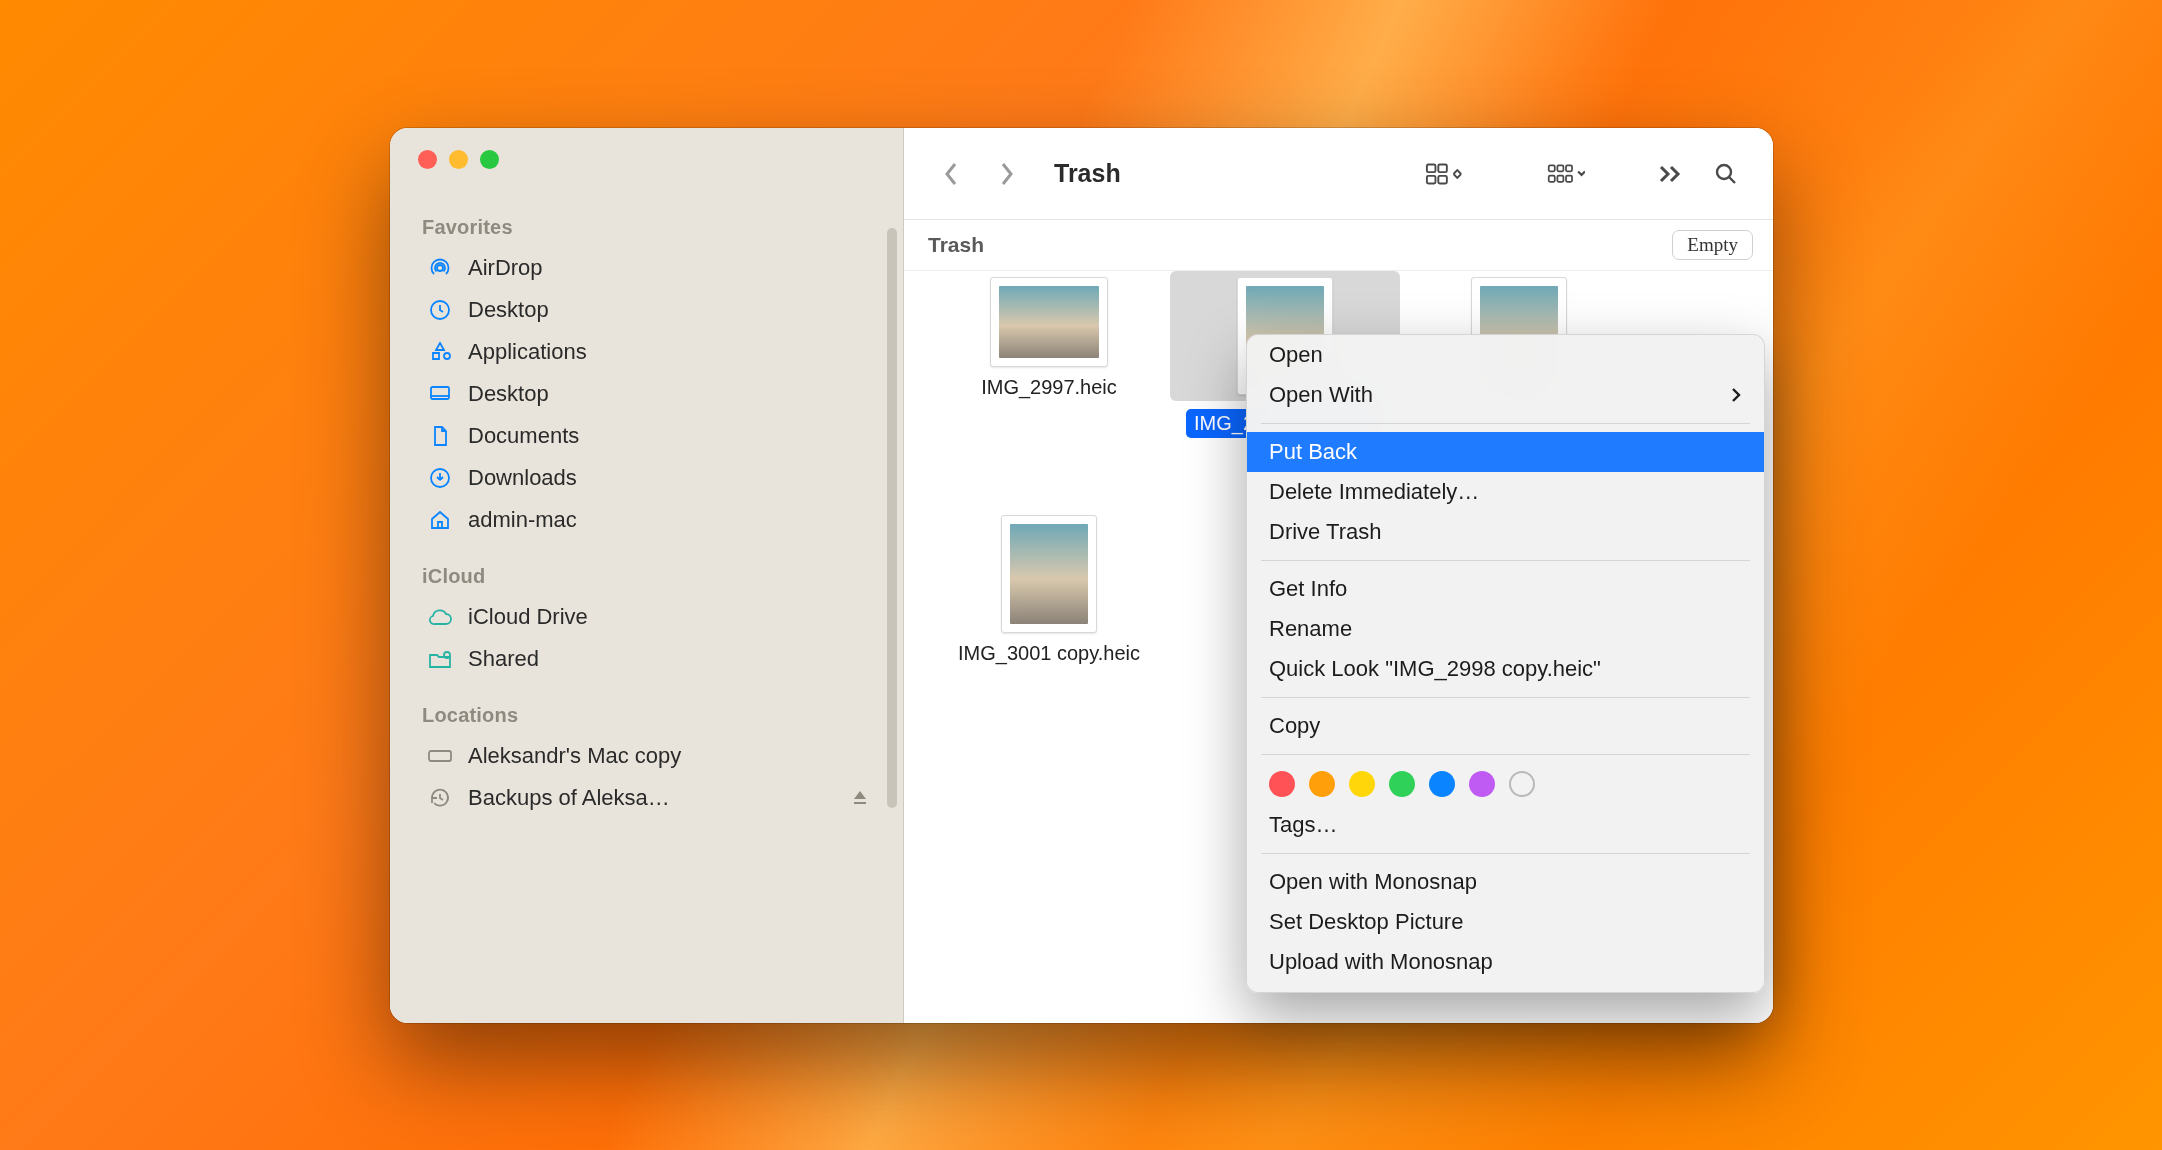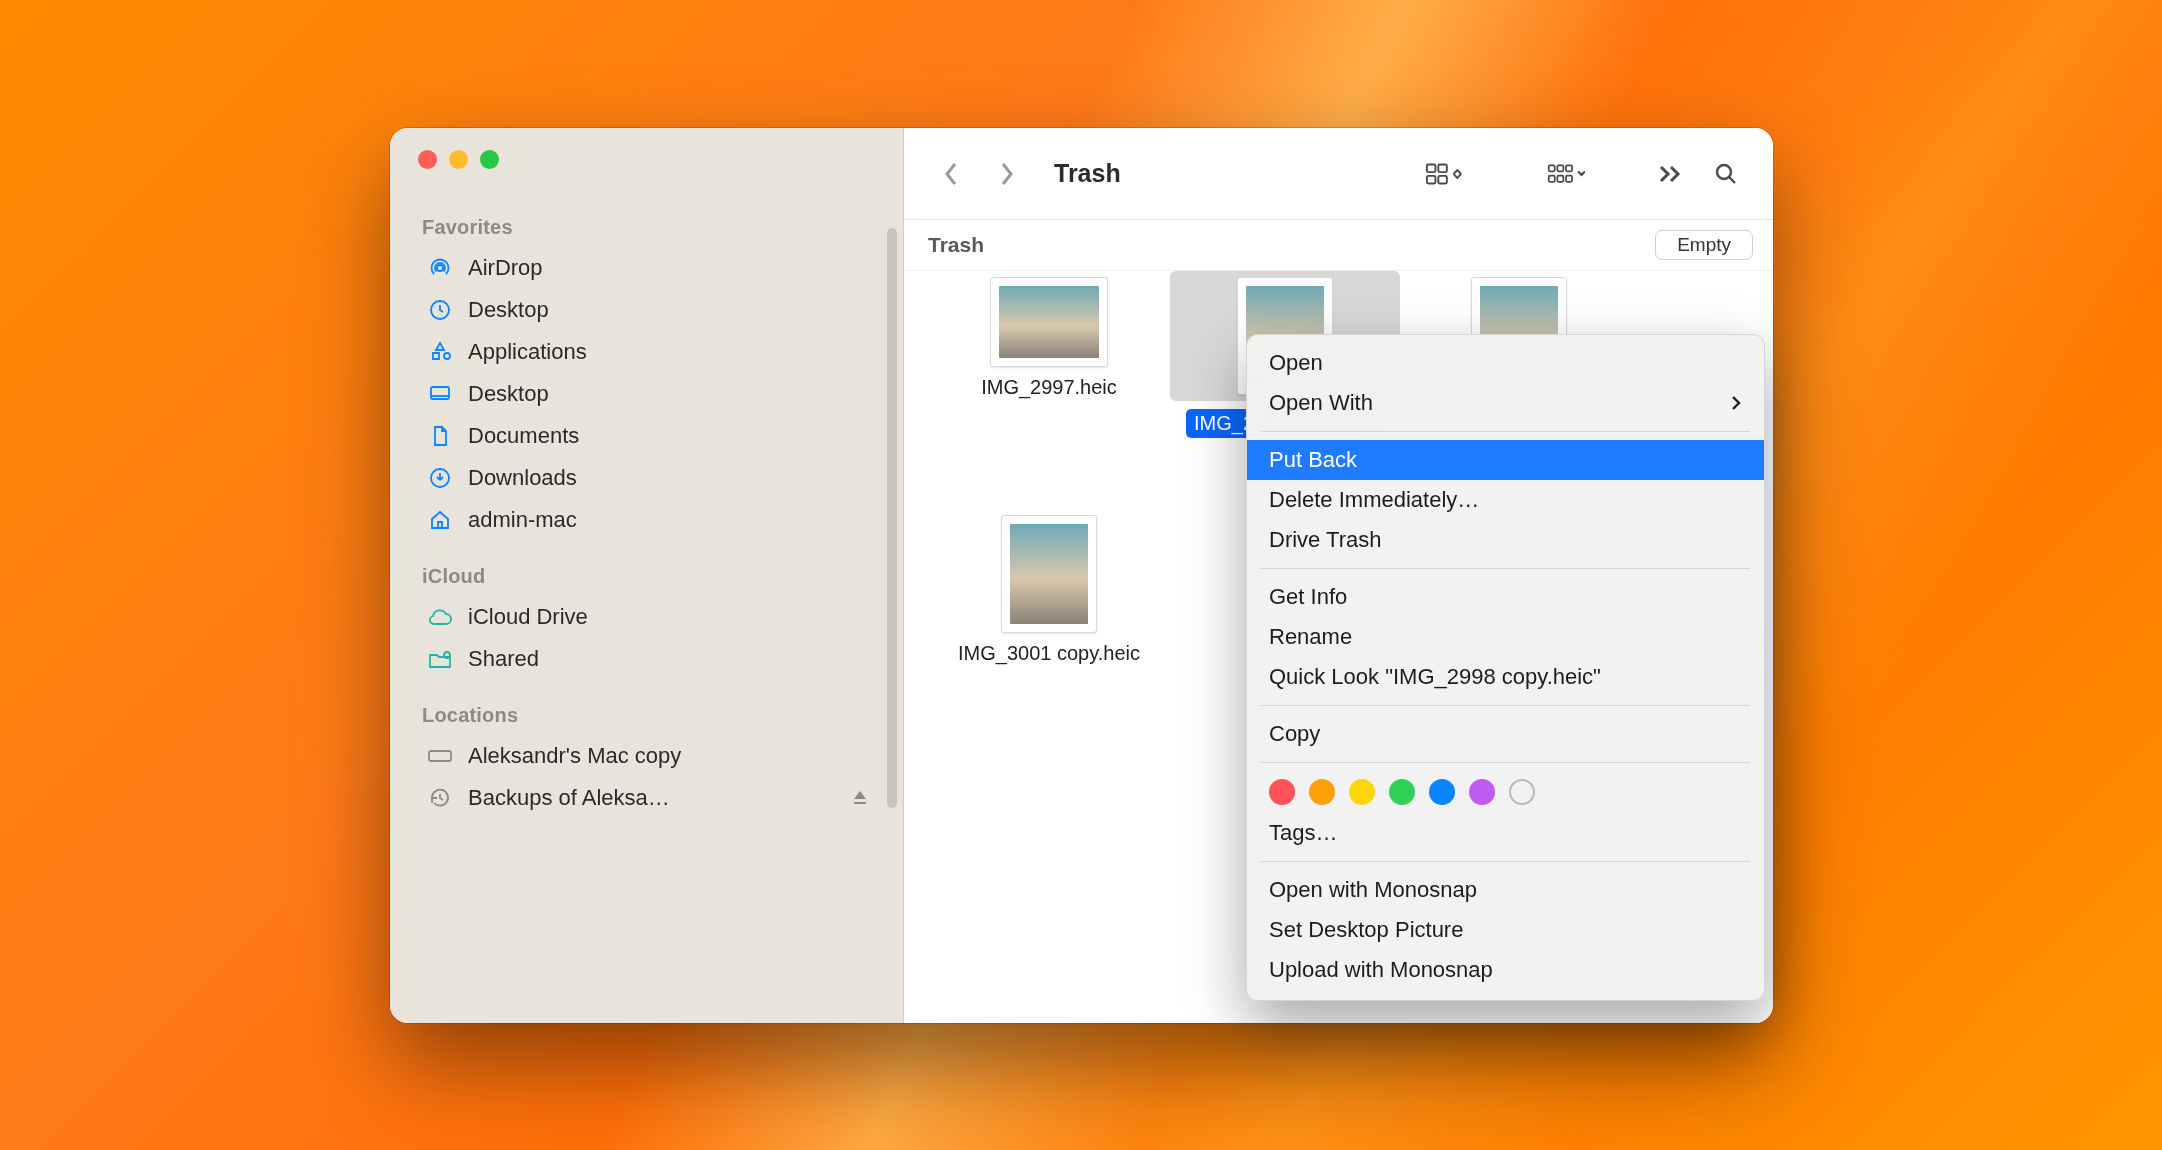--- a/index.html
+++ b/index.html
@@ -63,21 +63,21 @@
 .title{font-size:25px;font-weight:700;color:#2b2b2b;margin-left:10px;}
 .spacer{flex:1}
 .tb-ico{color:#4a4a4a;}
 
 .subhead{
   display:flex;align-items:center;justify-content:space-between;
   padding:10px 20px 10px 24px;border-bottom:1px solid #eee;
 }
 .subhead .loc{font-size:21px;font-weight:700;color:#5a5a5a;}
 .empty-btn{
-  font-size:19px;padding:3px 21px;border:1px solid #cfcfcf;border-radius:7px;background:#fff;color:#333;
+  font-size:19px;padding:3px 14px;border:1px solid #cfcfcf;border-radius:7px;background:#fff;color:#333;font-family:Liberation Serif, serif;
 }
 
 .grid{position:relative;flex:1;padding:18px 22px;}
 .file{position:absolute;width:230px;text-align:center;}
 .thumb-wrap{display:flex;justify-content:center;}
 .thumb{
   width:118px;height:90px;background:#fff;border:1px solid #d8d8d8;border-radius:3px;
   padding:8px;display:flex;align-items:center;justify-content:center;
   box-shadow:0 1px 2px rgba(0,0,0,.1);
 }
@@ -91,21 +91,21 @@
 .file.selected .thumb-wrap{background:#d8d8d8;border-radius:6px;padding:6px 8px;}
 .file.selected .fname{display:inline-block;background:#0a66ff;color:#fff;border-radius:5px;padding:2px 8px;}
 
 
 .menu{
   position:absolute; right:8px; top:206px; width:519px;
   background:rgba(242,242,242,.98);
   border:1px solid rgba(0,0,0,.12);
   border-radius:12px;
   box-shadow:0 24px 60px rgba(0,0,0,.35);
-  padding:8px 0 10px;
+  padding:0 0 10px;
   backdrop-filter:blur(20px);
 }
 .mi{
   font-size:22px;color:#1c1c1c;
   padding:7px 22px;display:flex;align-items:center;justify-content:space-between;
 }
 .mi.hl{background:#1f7bff;color:#fff;}
 .sep{height:1px;background:rgba(0,0,0,.12);margin:8px 14px;}
 .tag-row{display:flex;gap:14px;padding:8px 22px;}
 .tag{width:26px;height:26px;border-radius:50%;}

